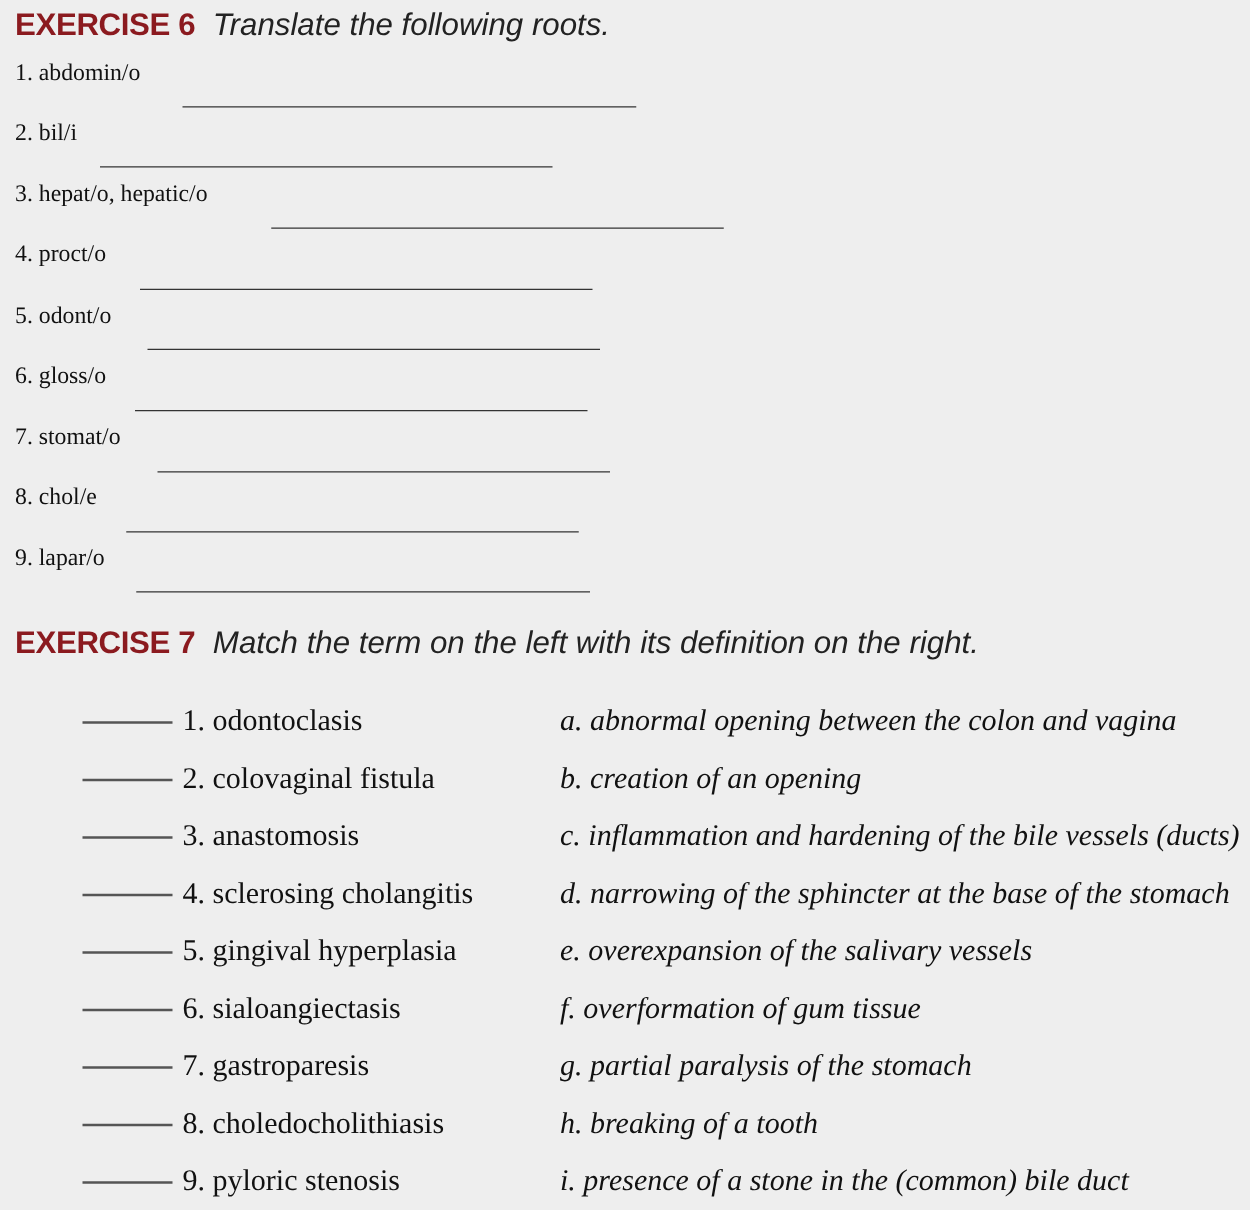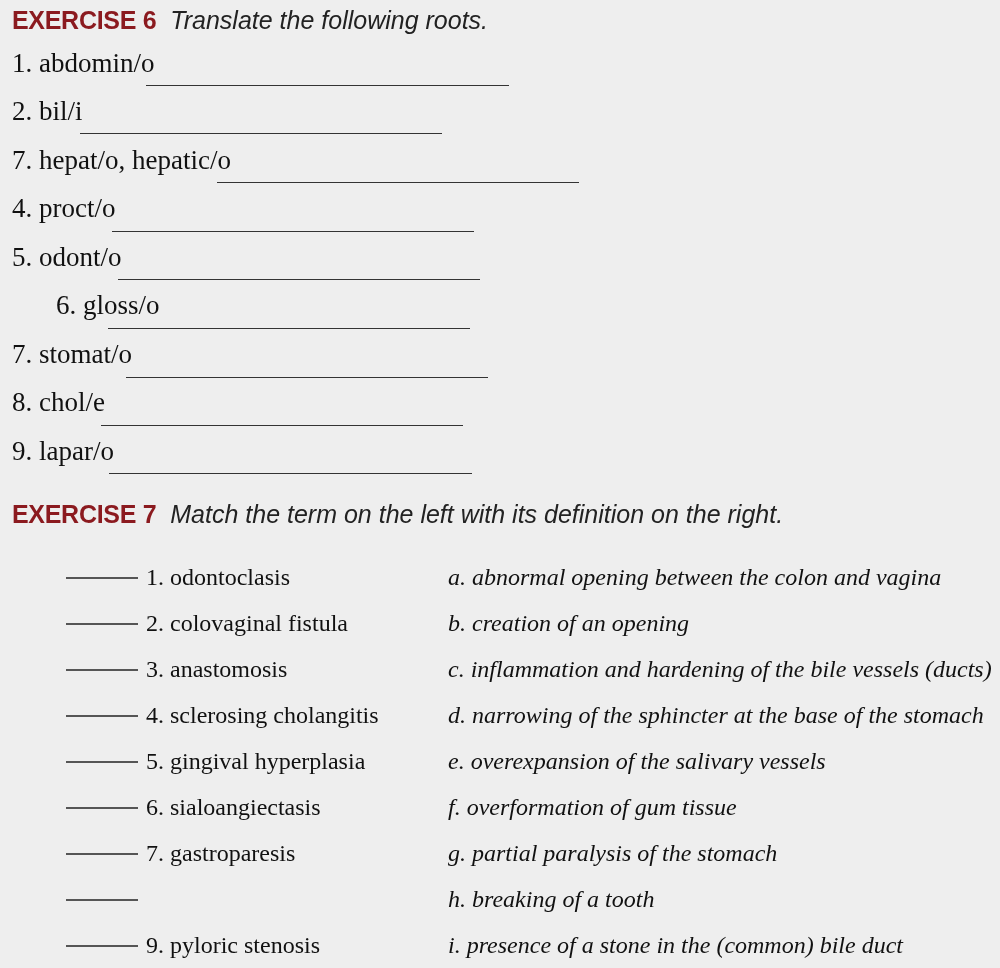--- a/index.html
+++ b/index.html
@@ -3,51 +3,51 @@
 <meta charset="utf-8">
 <style>
   html, body { margin: 0; padding: 0; }
   body {
     width: 1000px; height: 968px; background: #eeeeee; position: relative; overflow: hidden;
     font-family: "Liberation Serif", serif; color: #111;
   }
   .ex-head { position: absolute; left: 12px; font-family: "Liberation Sans", sans-serif; font-size: 25px; white-space: nowrap; }
   .ex-label { color: #8b1a1f; font-weight: bold; letter-spacing: -0.3px; margin-right: 14px; }
   .ex-instr { font-style: italic; color: #222; }
-  .root-item { position: absolute; left: 12px; font-size: 27px; white-space: nowrap; }
+  .root-item { position: absolute; left: 12px; font-size: 19px; white-space: nowrap; }
   .blank { position: absolute; height: 0; border-top: 1.5px solid #333; }
   .match-row { position: absolute; left: 0; width: 1000px; height: 30px; font-size: 24px; white-space: nowrap; }
   .match-line { position: absolute; left: 66px; top: 13px; width: 72px; border-top: 2px solid #555; }
   .term { position: absolute; left: 146px; top: 0; }
   .def { position: absolute; left: 448px; top: 0; font-style: italic; }
 </style>
 </head>
 <body>
 
 <div class="ex-head" style="top:6px;">
   <span class="ex-label">EXERCISE 6</span><span class="ex-instr">Translate the following roots.</span>
 </div>
 
 <div>
   <div class="root-item" style="top:48px;">1. abdomin/o</div>
   <div class="blank" style="left:146px; top:85px; width:363px;"></div>
 
   <div class="root-item" style="top:96px;">2. bil/i</div>
   <div class="blank" style="left:80px; top:133px; width:362px;"></div>
 
-  <div class="root-item" style="top:145px;">7. hepat/o, hepatic/o</div>
+  <div class="root-item" style="top:145px;">3. hepat/o, hepatic/o</div>
   <div class="blank" style="left:217px; top:182px; width:362px;"></div>
 
   <div class="root-item" style="top:193px;text-align:center;">4. proct/o</div>
   <div class="blank" style="left:112px; top:231px; width:362px;"></div>
 
   <div class="root-item" style="top:242px;">5. odont/o</div>
   <div class="blank" style="left:118px; top:279px; width:362px;"></div>
 
-  <div class="root-item" style="top:290px;margin-left:44px;">6. gloss/o</div>
+  <div class="root-item" style="top:290px;">6. gloss/o</div>
   <div class="blank" style="left:108px; top:328px; width:362px;"></div>
 
   <div class="root-item" style="top:339px;">7. stomat/o</div>
   <div class="blank" style="left:126px; top:377px; width:362px;"></div>
 
   <div class="root-item" style="top:387px;">8. chol/e</div>
   <div class="blank" style="left:101px; top:425px; width:362px;"></div>
 
   <div class="root-item" style="top:436px;">9. lapar/o</div>
   <div class="blank" style="left:109px; top:473px; width:363px;"></div>
@@ -88,20 +88,21 @@
     <span class="term">6. sialoangiectasis</span>
     <span class="def">f. overformation of gum tissue</span>
   </div>
   <div class="match-row" style="top:840px;">
     <div class="match-line"></div>
     <span class="term">7. gastroparesis</span>
     <span class="def">g. partial paralysis of the stomach</span>
   </div>
   <div class="match-row" style="top:886px;">
     <div class="match-line"></div>
+    <span class="term">8. choledocholithiasis</span>
     <span class="def">h. breaking of a tooth</span>
   </div>
   <div class="match-row" style="top:932px;">
     <div class="match-line"></div>
     <span class="term">9. pyloric stenosis</span>
     <span class="def">i. presence of a stone in the (common) bile duct</span>
   </div>
 </div>
 
 </body></html>

